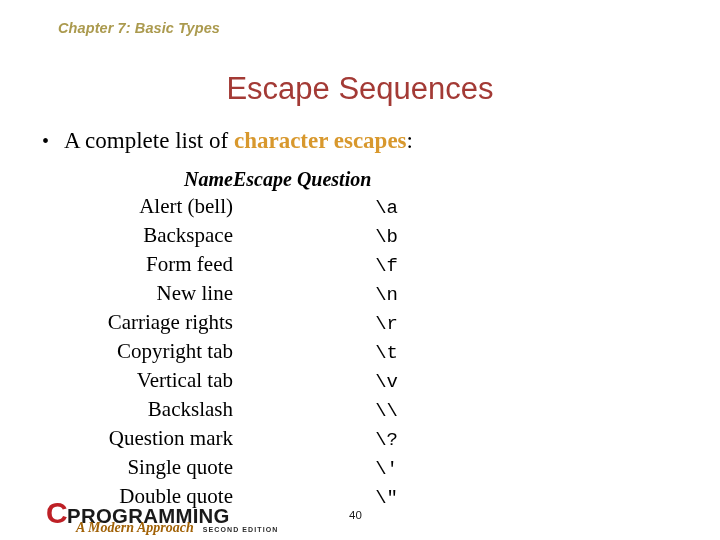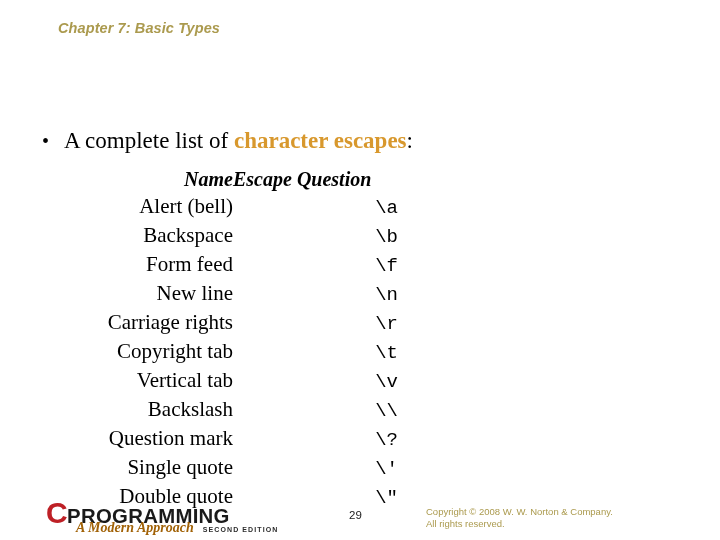--- a/index.html
+++ b/index.html
@@ -201,20 +201,21 @@
     white-space: nowrap;
   }
 </style>
 </head>
 <body>
 
 <div class="slide">
 
   <div class="chapter-header">Chapter 7: Basic Types</div>
 
+  <div class="slide-title">Escape Sequences</div>
 
   <div class="bullet-row">
     <span class="bullet-mark">•</span>
     <span class="bullet-text"><span>A complete list of </span><span class="emph">character escapes</span><span>:</span></span>
   </div>
 
   <table class="escape-table">
     <tbody>
       <tr class="head-row">
         <td class="col-name">Name</td>
@@ -271,20 +272,16 @@
     <div class="logo-main">
       <span class="logo-c">C</span>
       <span class="logo-word">PROGRAMMING</span>
     </div>
     <div class="logo-sub">
       <span class="logo-approach">A Modern Approach</span>
       <span class="logo-edition">SECOND EDITION</span>
     </div>
   </div>
 
-  <div class="page-number">29</div>
-
-  <div class="copyright">
-    <div>Copyright © 2008 W. W. Norton &amp; Company.</div>
-    <div>All rights reserved.</div>
-  </div>
+  <div class="page-number">40</div>
+
 
 </div>
 
 </body></html>

